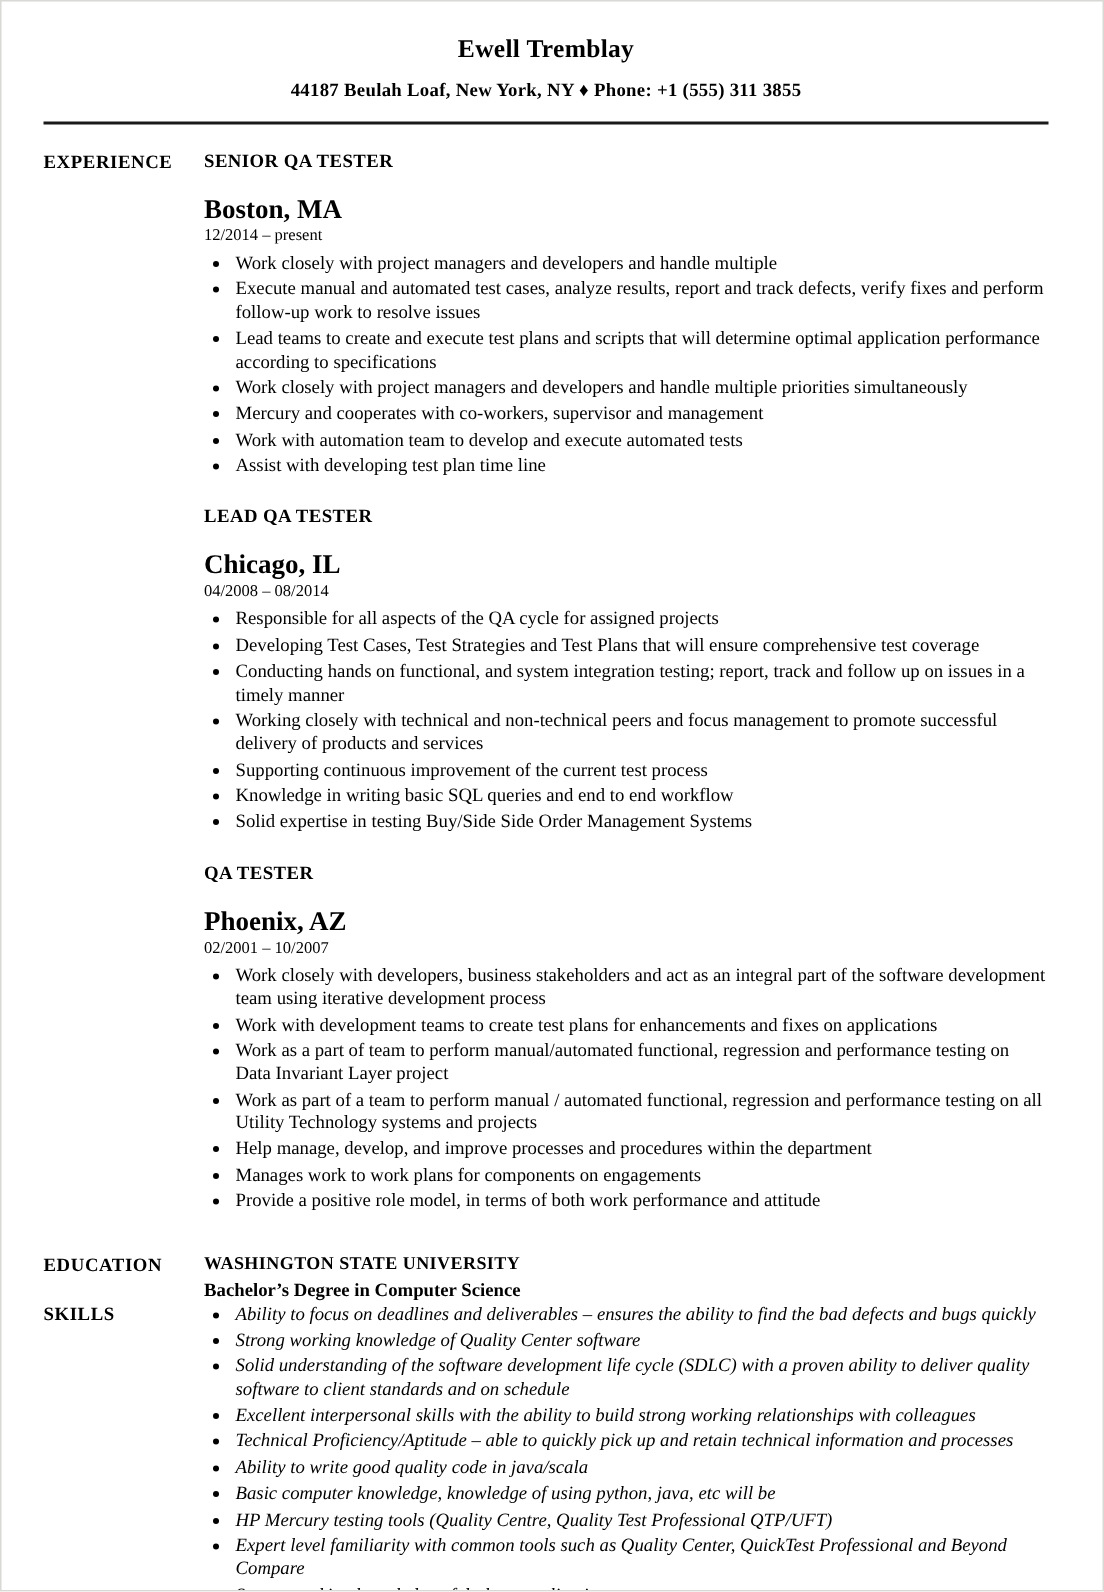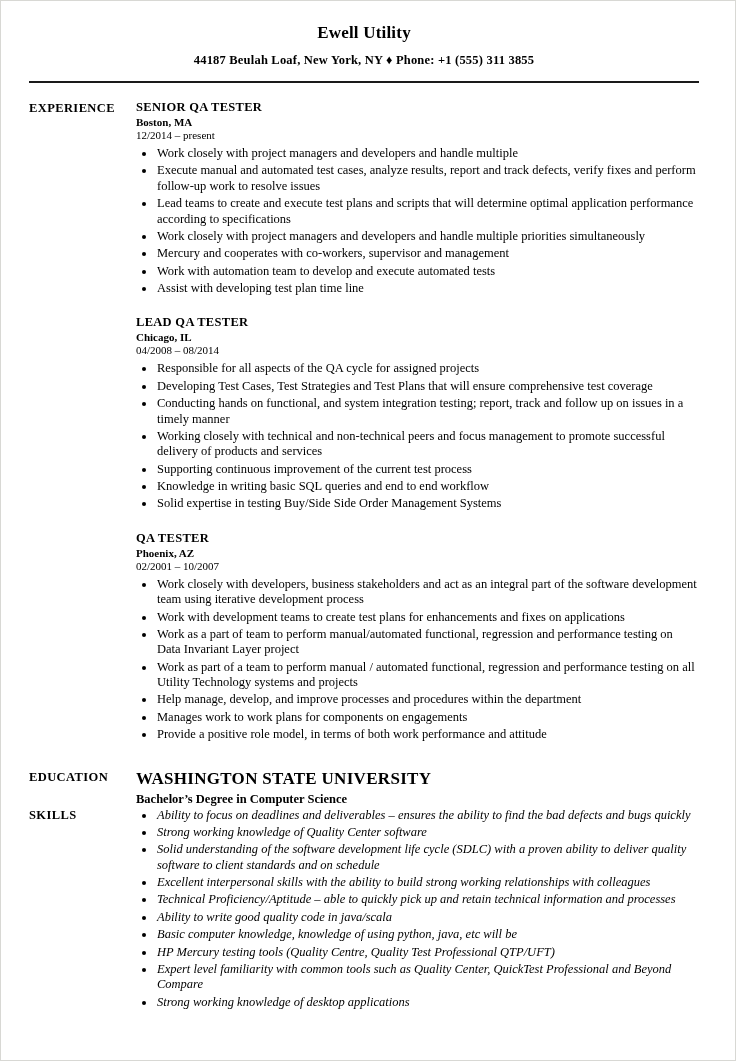--- a/index.html
+++ b/index.html
@@ -53,58 +53,58 @@
     padding-top: 1px;
   }
   .section-content { flex: 1; min-width: 0; }
   .job + .job { margin-top: 19px; }
   .job-title {
     font-size: 12.5px;
     font-weight: bold;
     letter-spacing: 0.3px;
   }
   .job-location {
-    font-size: 11px;
+    font-size: 18px;
     font-weight: bold;
-    margin-top: 1px;
+    margin-top: 14px;
   }
   .job-dates {
     font-size: 11px;
     margin-top: 1px;
   }
   ul.bullets {
     margin: 5px 0 0 0;
     padding: 0 0 0 20px;
     list-style: disc;
   }
   ul.bullets li {
     font-size: 12.5px;
     line-height: 1.23;
     margin-bottom: 2px;
     padding-left: 1px;
   }
   ul.bullets.no-offset { margin-top: 1px; font-style: italic; }
   .school {
-    font-size: 17px;
+    font-size: 12px;
     font-weight: bold;
     letter-spacing: 0.3px;
   }
   .degree {
     font-size: 12.5px;
     font-weight: bold;
     margin-top: 3px;
   }
 </style>
 </head>
 <body>
 
 <div class="page">
 
   <div class="header">
-    <div class="name">Ewell Utility</div>
+    <div class="name">Ewell Tremblay</div>
     <div class="contact">44187 Beulah Loaf, New York, NY ♦ Phone: +1 (555) 311 3855</div>
   </div>
 
   <hr class="rule">
 
   <div class="section experience">
     <div class="section-label">EXPERIENCE</div>
     <div class="section-content">
 
       <div class="job">

